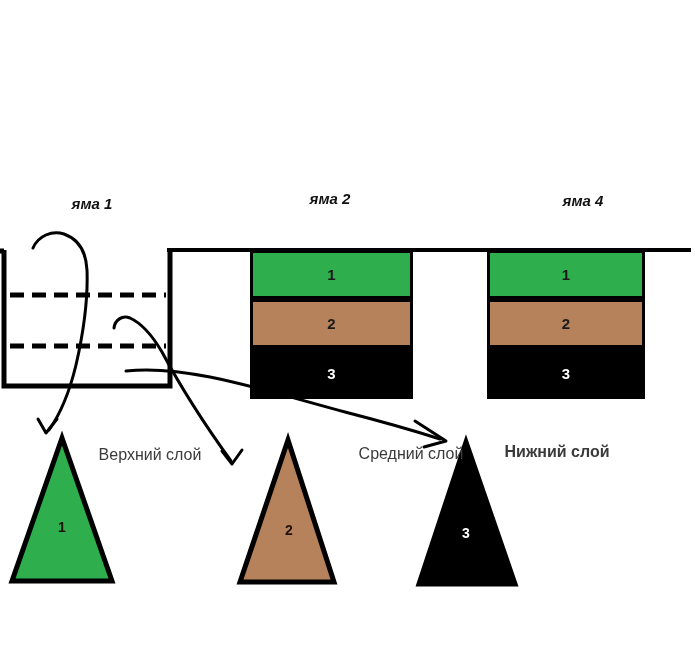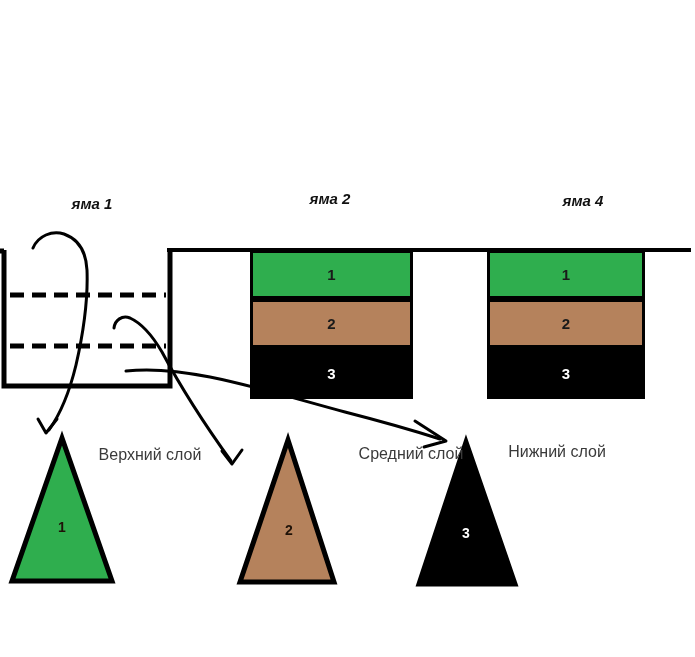--- a/index.html
+++ b/index.html
@@ -104,19 +104,19 @@
   </div>
   <div class="layer-box layer-brown" style="left:487px; top:299px; width:158px; height:49px;">
     <span>2</span>
   </div>
   <div class="layer-box layer-black" style="left:487px; top:348px; width:158px; height:51px;">
     <span>3</span>
   </div>
 
   <div class="layer-name" style="left:150px; top:455px;">Верхний слой</div>
   <div class="layer-name" style="left:371px; top:454px;margin-left:40px;">Средний слой</div>
-  <div class="layer-name" style="left:557px; top:452px;">Нижний слой</div>
+  <div class="layer-name" style="left:557px; top:452px;font-weight:bold;">Нижний слой</div>
 
   <div class="tri-label" style="left:62px; top:527px;">1</div>
   <div class="tri-label" style="left:289px; top:530px;">2</div>
   <div class="tri-label white" style="left:466px; top:533px;">3</div>
 
 </div>
 
 </body></html>

